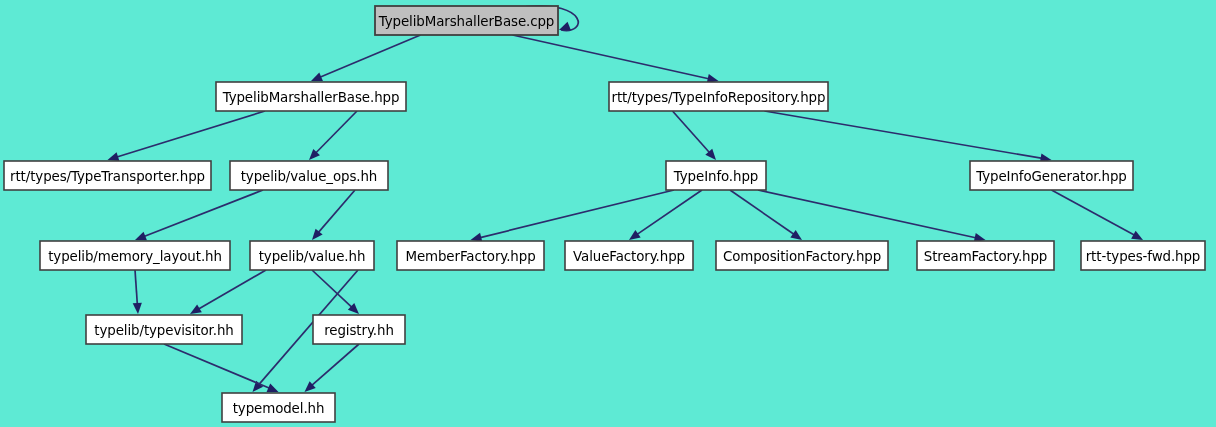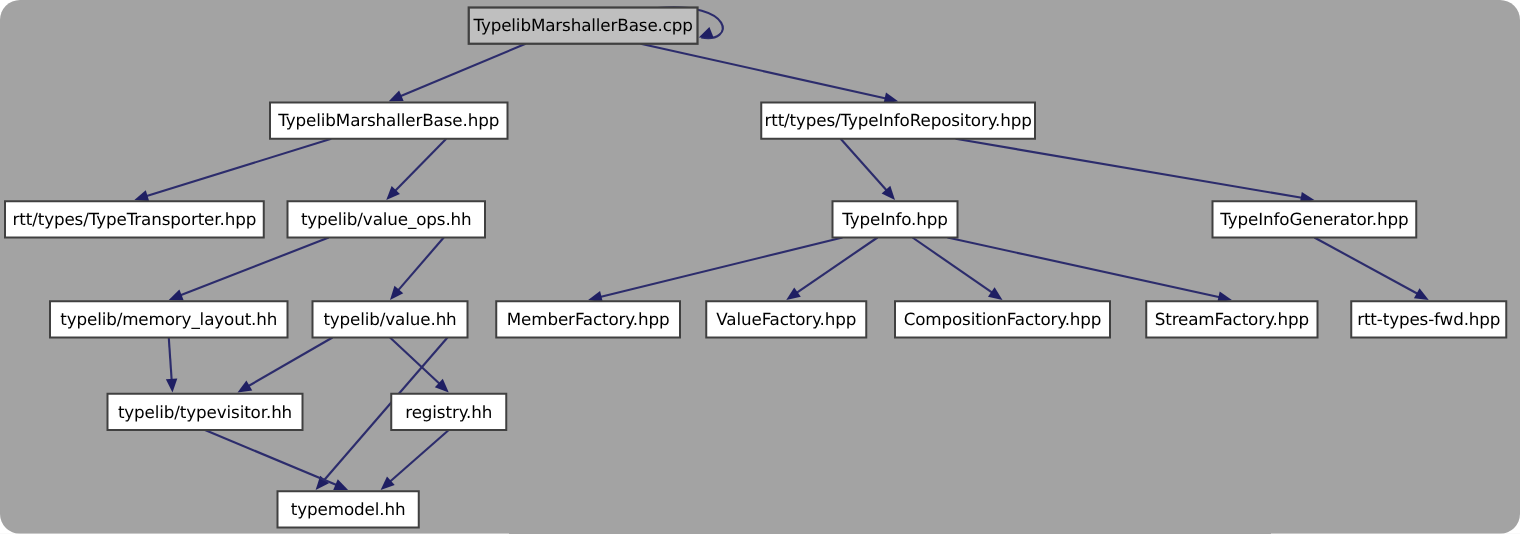--- a/index.html
+++ b/index.html
@@ -10,22 +10,21 @@
   body {
     width: 1216px;
     height: 427px;
     font-family: "DejaVu Sans", "Liberation Sans", sans-serif;
     overflow: hidden;
   }
   #graph-root {
     position: relative;
     width: 1216px;
     height: 427px;
-    background: #a3a3a3;
-    border-radius: 16px;
+    background: #5eead4;
   }
   svg.diagram {
     display: block;
     width: 1216px;
     height: 427px;
   }
   .node-box {
     fill: #ffffff;
     stroke: #404040;
     stroke-width: 1.6;

